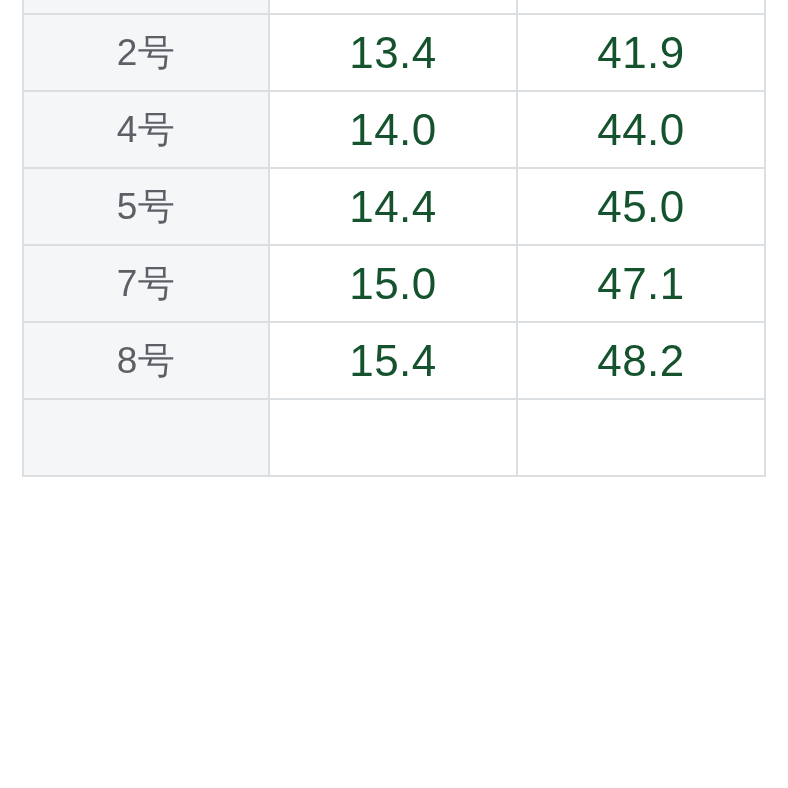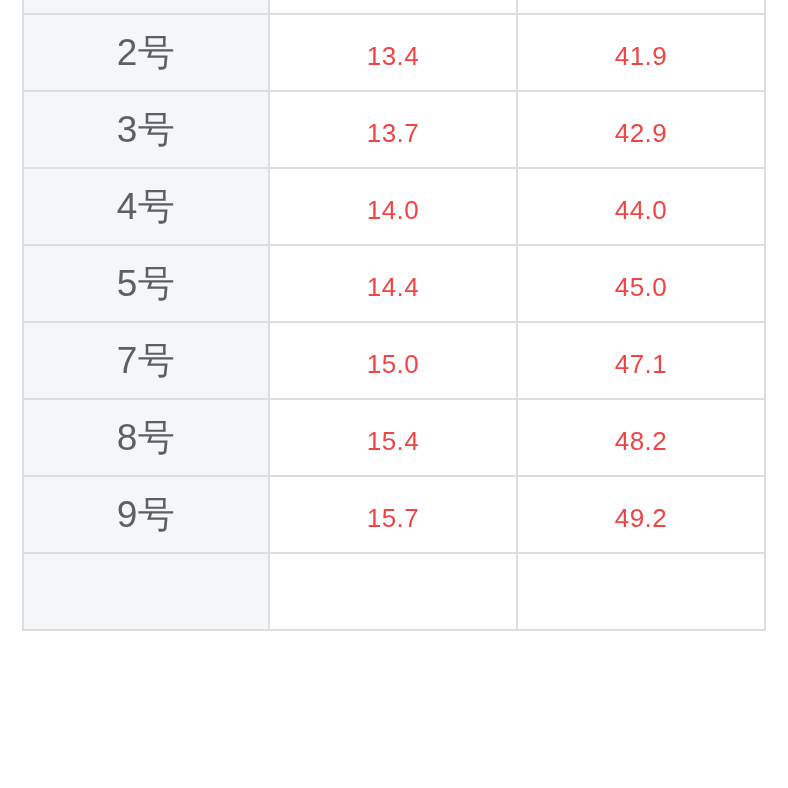--- a/index.html
+++ b/index.html
@@ -70,22 +70,22 @@
   }
 
   
   .cell-label {
     display: inline-block;
     font-size: 37px;
     color: #5c6066;
   }
   .cell-value {
     display: inline-block;
-    font-size: 26px;
-    color: #ef4444;
+    font-size: 44px;
+    color: #14532d;
   }
 </style>
 </head>
 <body>
 
 <div id="viewport">
   <div id="table-scroll">
     <table class="size-table">
       <colgroup>
         <col class="c-label">
@@ -97,50 +97,40 @@
             <td><span class="cell-label"></span></td>
             <td><span class="cell-value"></span></td>
             <td><span class="cell-value"></span></td>
           </tr>
           <tr>
             <td><span class="cell-label">2号</span></td>
             <td><span class="cell-value">13.4</span></td>
             <td><span class="cell-value">41.9</span></td>
           </tr>
           <tr>
-            <td><span class="cell-label">3号</span></td>
-            <td><span class="cell-value">13.7</span></td>
-            <td><span class="cell-value">42.9</span></td>
-          </tr>
-          <tr>
             <td><span class="cell-label">4号</span></td>
             <td><span class="cell-value">14.0</span></td>
             <td><span class="cell-value">44.0</span></td>
           </tr>
           <tr>
             <td><span class="cell-label">5号</span></td>
             <td><span class="cell-value">14.4</span></td>
             <td><span class="cell-value">45.0</span></td>
           </tr>
           <tr>
             <td><span class="cell-label">7号</span></td>
             <td><span class="cell-value">15.0</span></td>
             <td><span class="cell-value">47.1</span></td>
           </tr>
           <tr>
             <td><span class="cell-label">8号</span></td>
             <td><span class="cell-value">15.4</span></td>
             <td><span class="cell-value">48.2</span></td>
           </tr>
           <tr>
-            <td><span class="cell-label">9号</span></td>
-            <td><span class="cell-value">15.7</span></td>
-            <td><span class="cell-value">49.2</span></td>
-          </tr>
-          <tr>
             <td><span class="cell-label"></span></td>
             <td><span class="cell-value"></span></td>
             <td><span class="cell-value"></span></td>
           </tr>
         </tbody>
     </table>
   </div>
 </div>
 
 </body></html>

